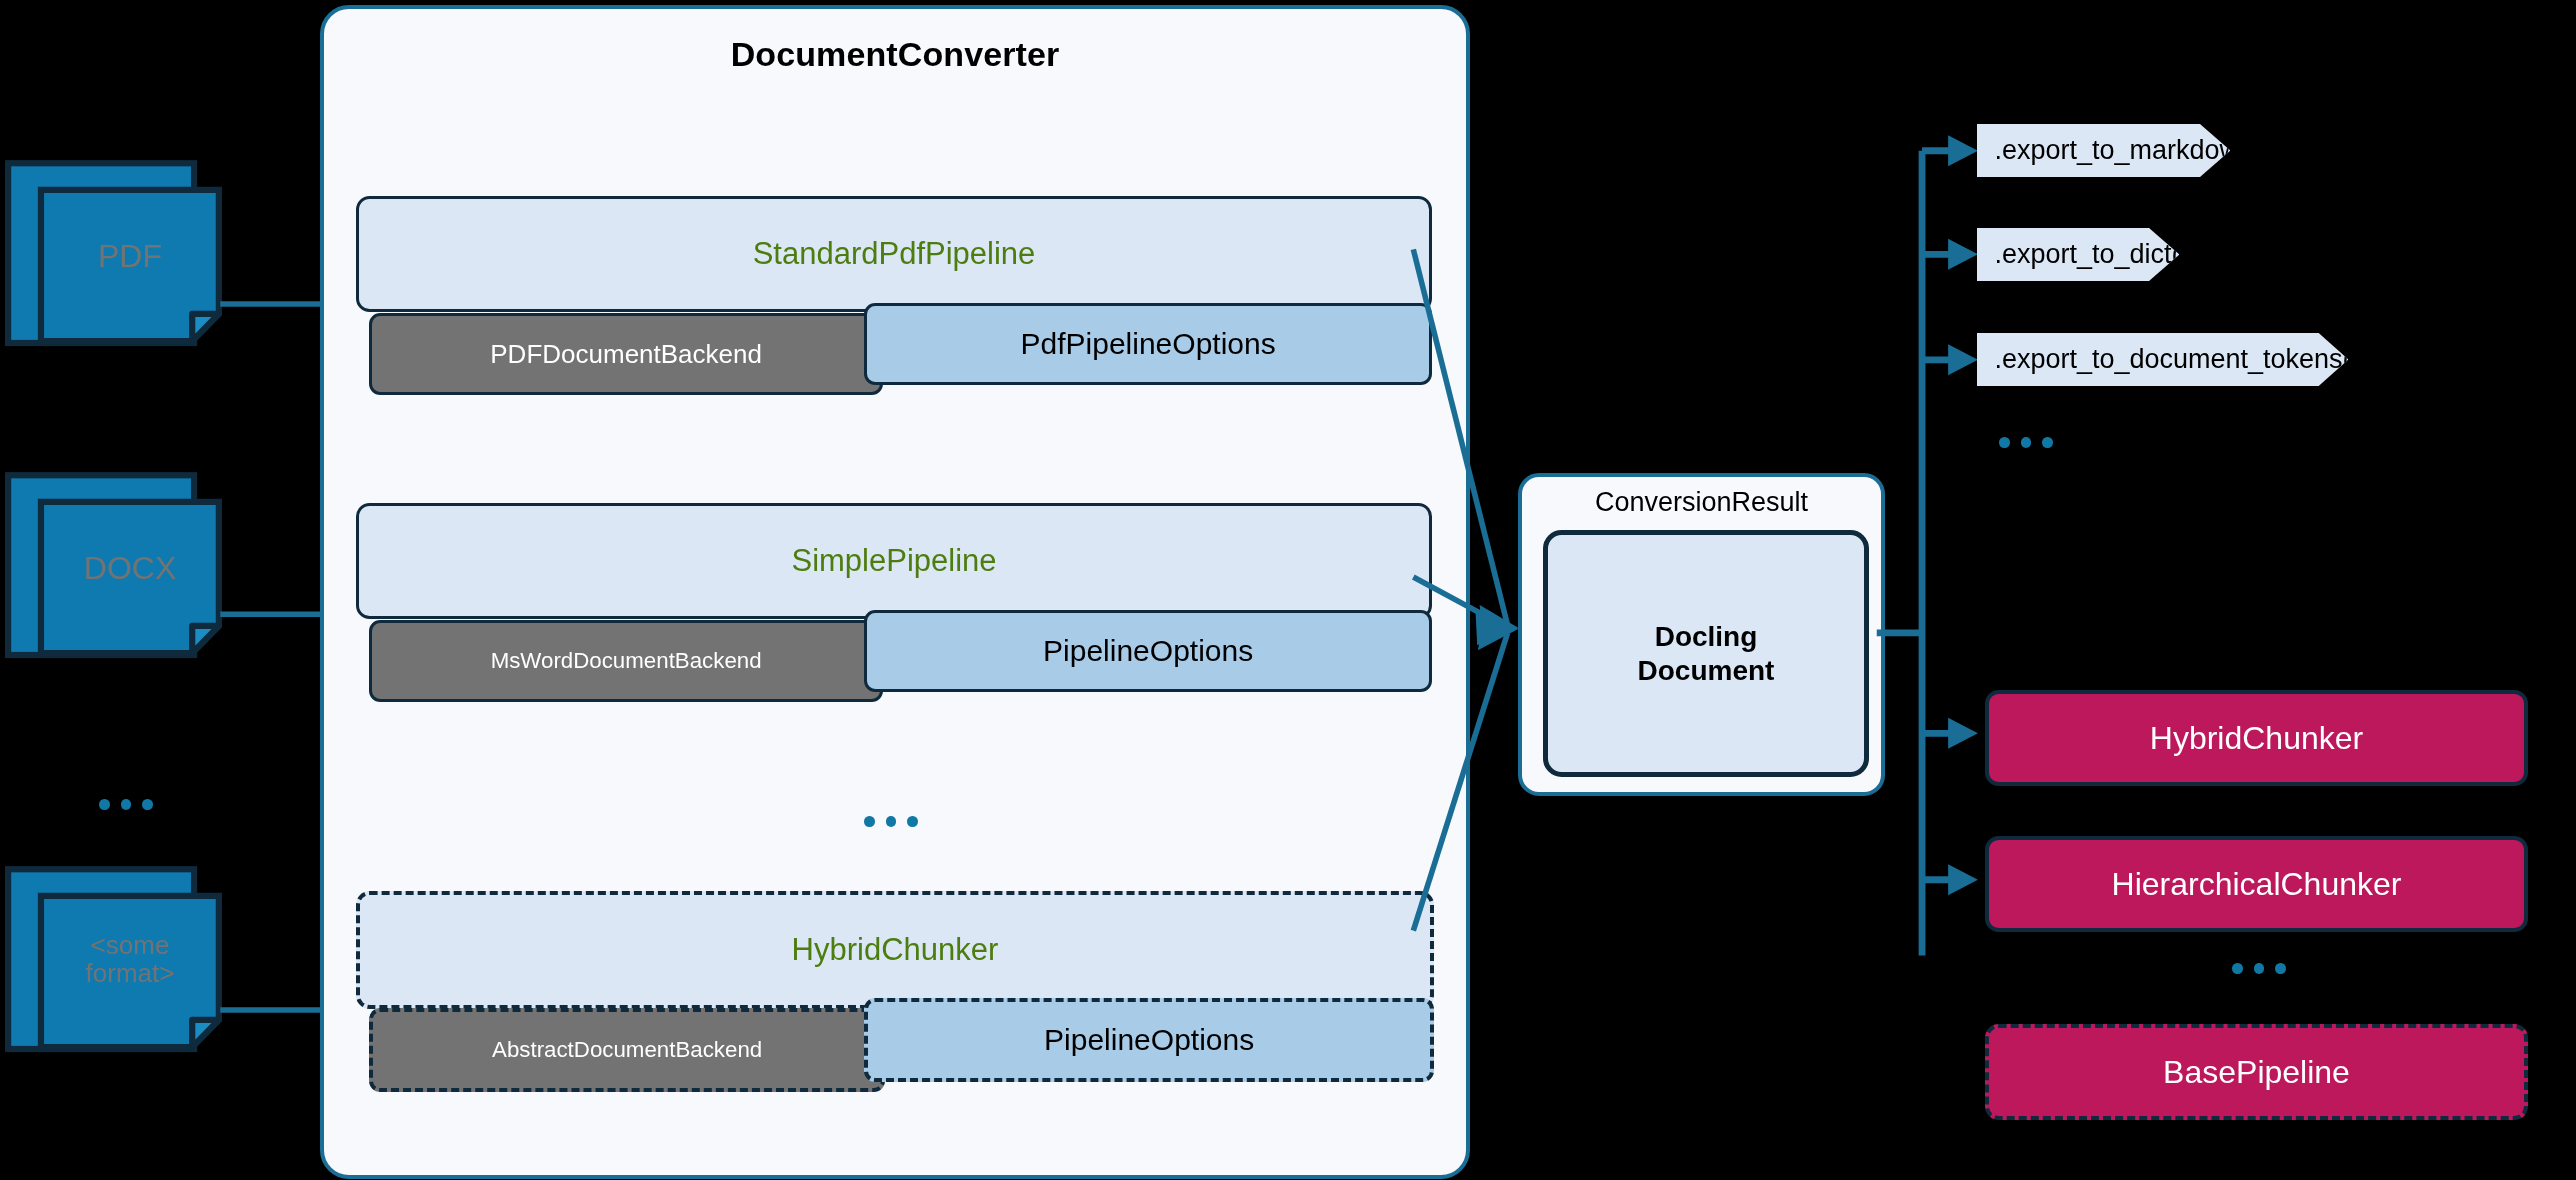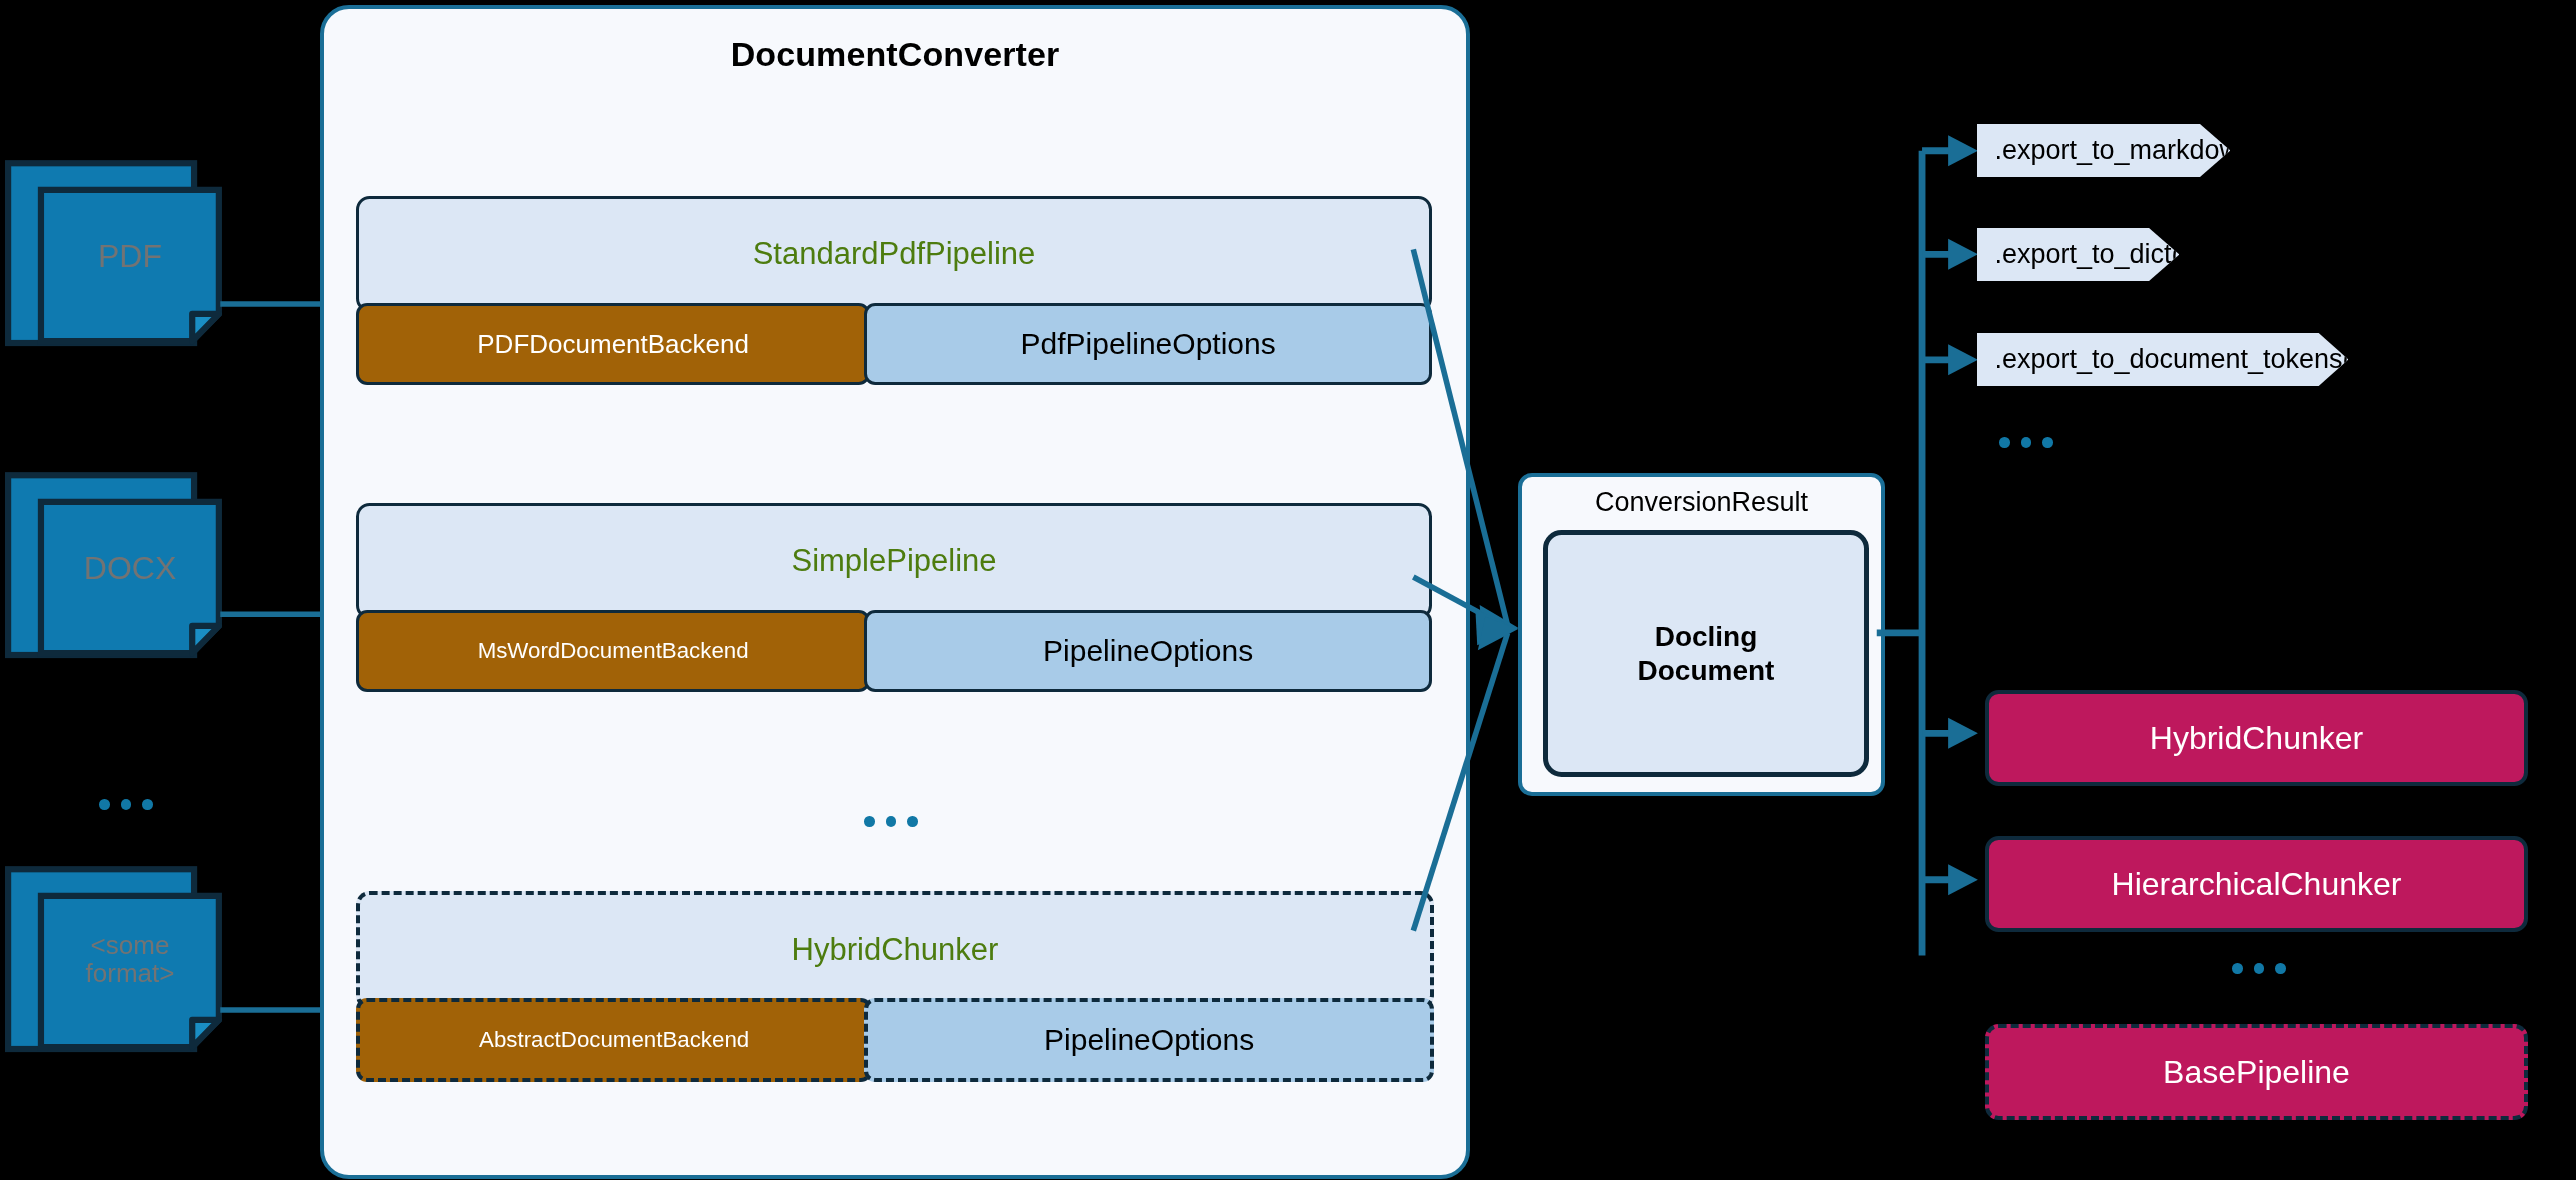--- a/index.html
+++ b/index.html
@@ -53,31 +53,31 @@
   .pipe-head.dashed { border-style: dashed; border-width: 4.3px; }
   .pipe-row { position: absolute; left: 0; top: 107px; width: 100%; height: 76px; }
   .pipe-cell {
     position: absolute; top: 0; height: 76px;
     border: 3.7px solid #0e2a3c;
     border-radius: 11.2px;
     display: flex; align-items: center; justify-content: center;
     text-align: center;
   }
   .pipe-cell.dashed { border-style: dashed; border-width: 4.3px; }
-  .cell-backend { left: 0; width: 47.5%; background: #a16207; color: #fff; }
+  .cell-backend { left: 13px; width: 47.5%; background: #737373; color: #fff; margin-top: 10px; }
   .cell-options { left: 47.5%; width: 52.5%; background: #a8cbe8; color: #000; }
 
   
   .dots { position: absolute; display: flex; gap: 11.2px; align-items: center; }
   .dots i { display: block; width: 10.5px; height: 10.5px; border-radius: 50%; background: #1178a6; }
 
   
   .result-panel {
     position: absolute; left: 1518px; top: 473px; width: 359px; height: 315px;
-    background: #f7f9fd; border: 4.3px solid #1a6e96; border-radius: 14px;
+    background: #f7f9fd; border: 4.3px solid #1a6e96; border-radius: 21px;
   }
   .result-title {
     position: absolute; left: 0; right: 0; top: 10px; text-align: center;
     font-size: 27px; color: #000;
   }
   .result-inner {
     position: absolute; left: 21px; top: 53px; width: 316px; height: 237px;
     background: #dce7f5; border: 5px solid #0e2a3c; border-radius: 18.6px;
     display: flex; flex-direction: column; align-items: center; justify-content: center;
     font-size: 28px; font-weight: bold; line-height: 1.18; color: #000;

